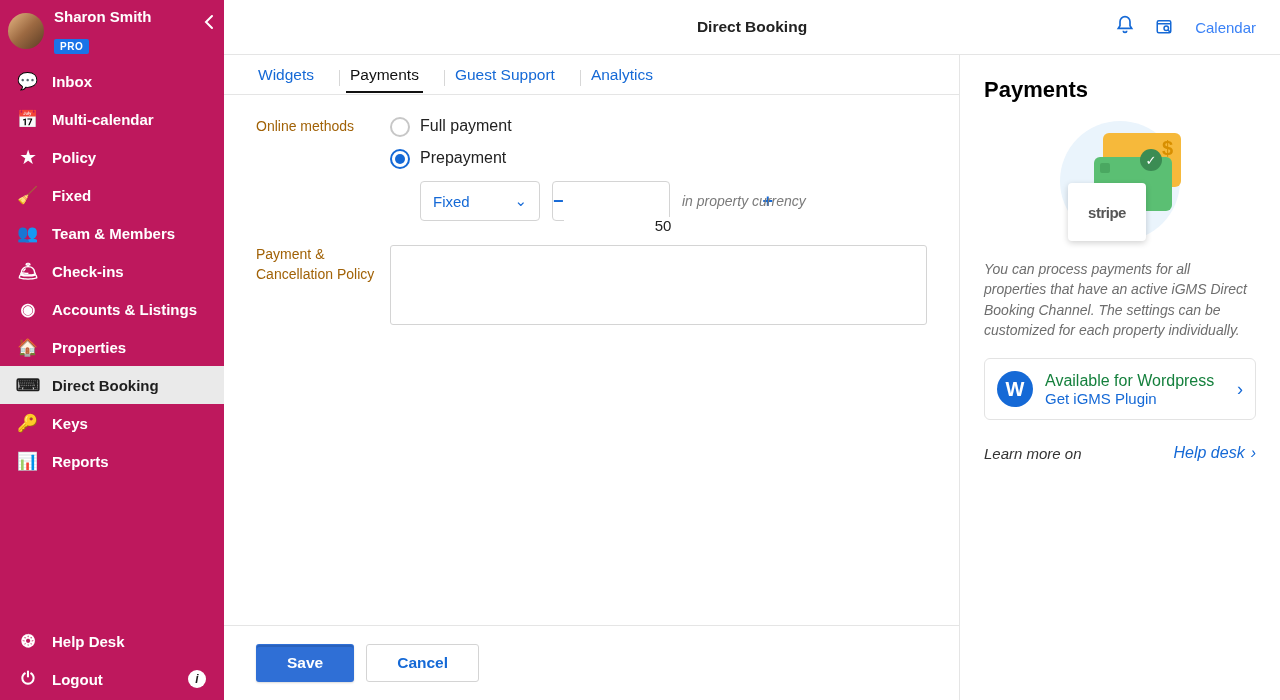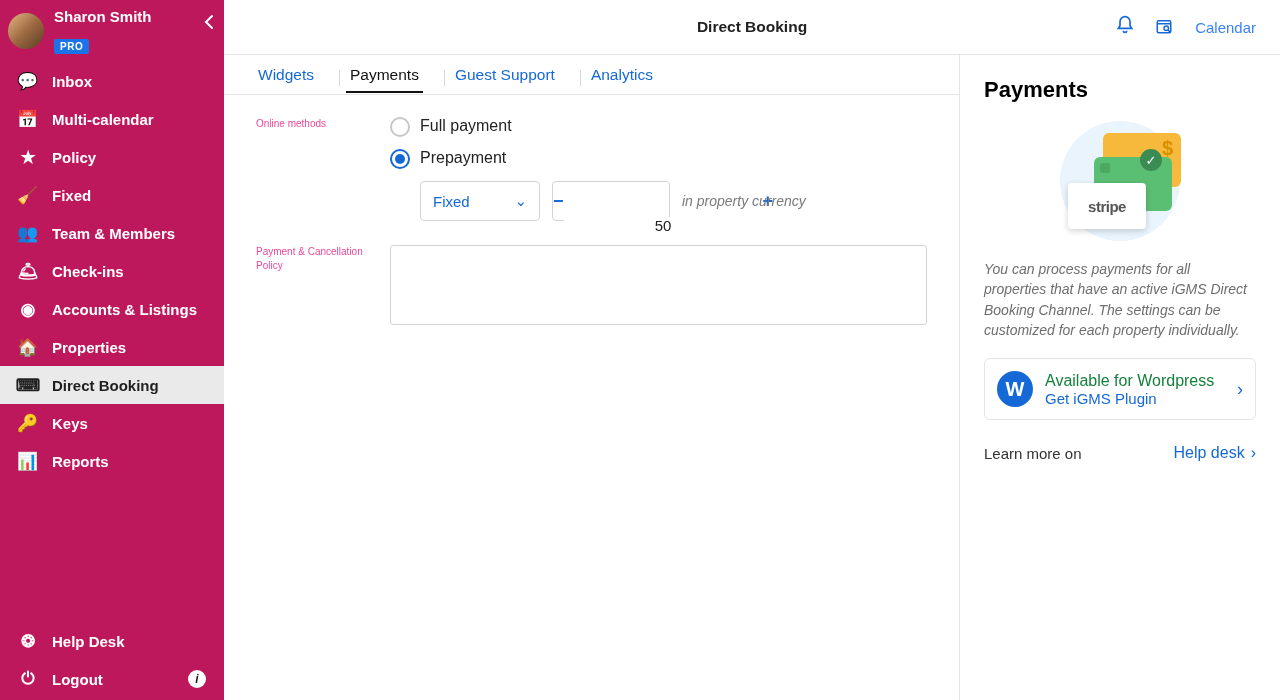--- a/index.html
+++ b/index.html
@@ -33,21 +33,21 @@
     .content-row { flex:1; display:flex; min-height:0; }
     .center-col { flex:1; display:flex; flex-direction:column; border-right:1px solid #e5e5e5; }
     .tabs { display:flex; gap:16px; padding:0 24px; border-bottom:1px solid #e5e5e5; height:40px; align-items:center; }
     .tab { font-size:15.5px; font-weight:500; padding:8px 10px; cursor:pointer; color:#1569d6; position:relative; }
     .tab + .tab::before { content:""; position:absolute; left:-1px; top:12px; height:16px; border-left:1px solid #d7d7d7; }
     .tab.active { color:#111; }
     .tab.active::after { content:""; position:absolute; left:6px; right:6px; bottom:-1px; height:2px; background:#111; }
 
     .form-area { flex:1; padding:22px 32px; overflow:auto; }
     .form-row { display:flex; margin-bottom:24px; }
-    .form-label { width:134px; flex-shrink:0; color:#ec4899; font-size:10px; line-height:1.4; }
+    .form-label { width:134px; flex-shrink:0; color:#a16207; font-size:14px; line-height:1.4; }
     .form-control { flex:1; }
 
     .radio-line { display:flex; align-items:flex-start; gap:10px; margin-bottom:12px; font-size:16px; color:#222; font-weight:500; }
     .radio { width:20px; height:20px; border-radius:50%; border:2px solid #c7c7c7; display:inline-flex; align-items:center; justify-content:center; cursor:pointer; }
     .radio.checked { border-color:#1569d6; }
     .radio.checked::after { content:""; width:10px; height:10px; border-radius:50%; background:#1569d6; }
 
     .prepay-controls { display:flex; align-items:center; gap:12px; margin-left:30px; margin-top:4px; }
     .select-box { height:40px; border:1px solid #d4d4d4; border-radius:4px; display:flex; align-items:center; padding:15px 12px; width:120px; cursor:pointer; justify-content:space-between; color:#1569d6; font-size:15px; font-weight:500; }
     .chev-down { color:#1569d6; }
@@ -66,29 +66,29 @@
     
     .right-panel { width:320px; padding:22px 24px; }
     .panel-title { font-size:22px; font-weight:700; margin-bottom:18px; }
     .illus { height:120px; display:flex; align-items:center; justify-content:center; margin-bottom:18px; position:relative; }
     .illus-bg { width:120px; height:120px; background:#eaf4fc; border-radius:50%; position:absolute; }
     .card-y { position:absolute; width:78px; height:54px; background:#f6b93b; border-radius:6px; right:75px; top:12px; }
     .card-y::after{content:"$"; position:absolute; right:8px; top:4px; color:#d88f00; font-weight:700; font-size:20px;}
     .card-g { position:absolute; width:78px; height:54px; background:#5bbf73; border-radius:6px; left:110px; top:36px; }
     .card-g::before{content:""; position:absolute; left:6px; top:6px; width:10px;height:10px; background:#4aa861; border-radius:2px;}
     .check-b { position:absolute; width:22px;height:22px;border-radius:50%;background:#3b8c53; right:94px; top:28px; display:flex;align-items:center;justify-content:center;color:#fff;font-size:13px; }
-    .card-w { position:absolute; width:78px; height:46px; background:#fff; border-radius:4px; box-shadow:0 2px 6px rgba(0,0,0,.18); left:84px; top:62px; display:flex; align-items:center; justify-content:center; color:#555; font-weight:700; font-size:15px; letter-spacing:-.5px; }
+    .card-w { position:absolute; width:78px; height:58px; background:#fff; border-radius:4px; box-shadow:0 2px 6px rgba(0,0,0,.18); left:84px; top:62px; display:flex; align-items:center; justify-content:center; color:#555; font-weight:700; font-size:15px; letter-spacing:-.5px; }
     .panel-desc { font-style:italic; color:#6e6e6e; font-size:14px; line-height:1.45; margin-bottom:18px; }
     .wp-card { border:1px solid #e3e3e3; border-radius:6px; padding:12px; display:flex; align-items:center; gap:12px; cursor:pointer; margin-bottom:24px; }
     .wp-logo { width:36px; height:36px; border-radius:50%; background:#1569d6; color:#fff; display:flex; align-items:center; justify-content:center; font-weight:700; font-size:20px; }
     .wp-texts { flex:1; }
     .wp-line1 { font-size:16px; color:#15803d; font-weight:500; }
     .wp-line2 { font-size:15px; color:#1569d6; font-weight:500; }
     .wp-chev { color:#1569d6; font-size:18px; }
-    .learn-row { display:flex; justify-content:space-between; align-items:center; }
+    .learn-row { display:flex; justify-content:space-between; align-items:center;font-style:italic; }
     .learn-label { color:#333; font-size:15px; }
     .help-link { color:#1569d6; font-size:16px; font-weight:500; cursor:pointer; display:flex; align-items:center; gap:6px; }
   </style>
 </head>
 <body>
 
 <aside class="sidebar">
   <div class="sidebar-top">
     <div class="user-block">
       <div class="avatar"></div>
@@ -222,20 +222,24 @@
         </div>
 
         <div class="form-row">
           <div class="form-label">Payment &amp; Cancellation Policy</div>
           <div class="form-control">
             <textarea class="policy-box" style=""></textarea>
           </div>
         </div>
       </div>
 
+      <div class="footer">
+        <button class="btn btn-primary">Save</button>
+        <button class="btn btn-secondary">Cancel</button>
+      </div>
     </div>
 
     <aside class="right-panel">
       <h2 class="panel-title">Payments</h2>
       <div class="illus">
         <div class="illus-bg"></div>
         <div class="card-y"></div>
         <div class="card-g"></div>
         <div class="check-b">✓</div>
         <div class="card-w">stripe</div>

